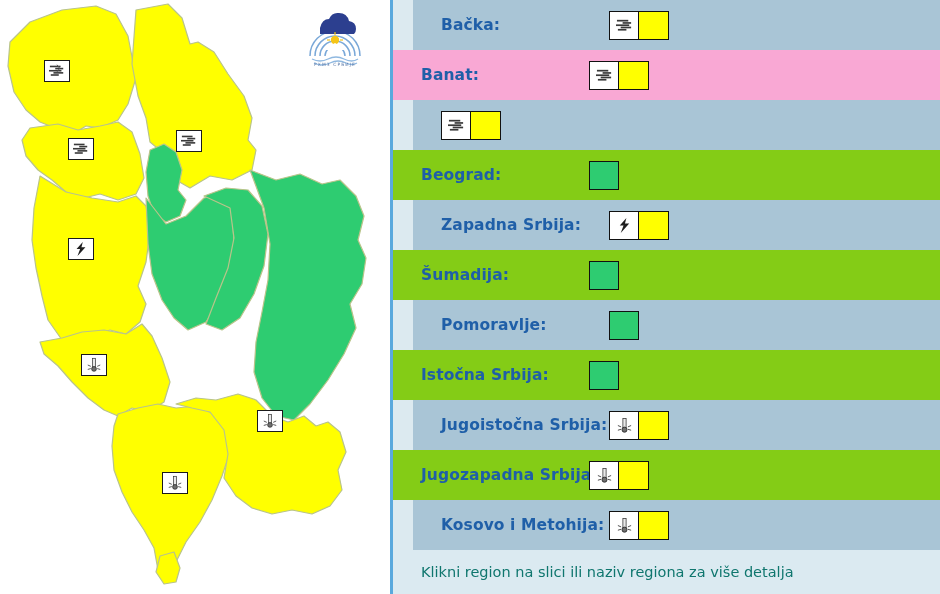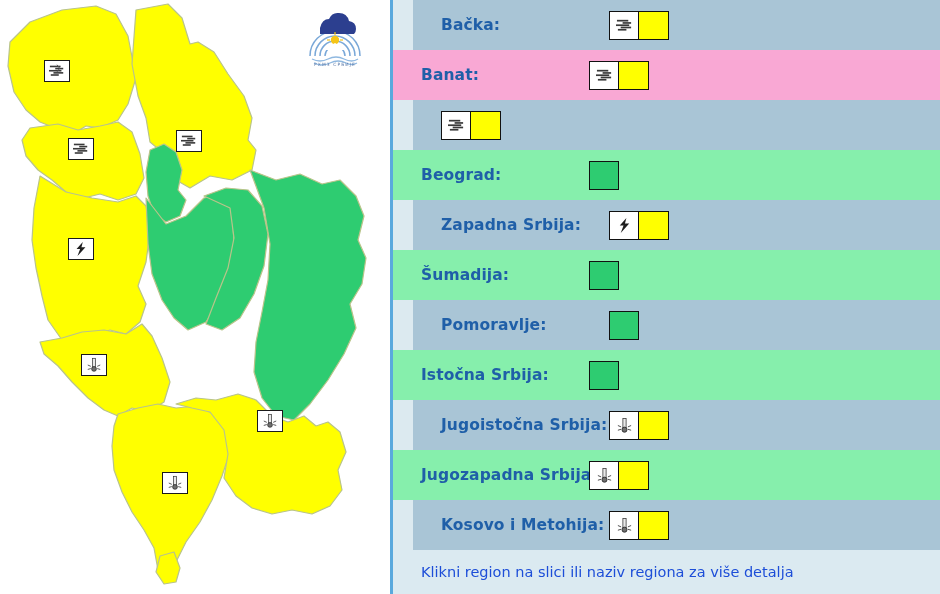--- a/index.html
+++ b/index.html
@@ -32,41 +32,41 @@
   .list-panel{
     position:relative;width:550px;height:594px;flex:0 0 550px;
     border-left:3px solid #5aa9dd;box-sizing:border-box;
     background:#dceaf0;
   }
   .row{
     display:flex;align-items:center;height:50px;box-sizing:border-box;
     padding-left:28px;
   }
   .row.band-a{background:#a9c5d6;margin-left:20px;}
-  .row.band-b{background:#86efac;}
+  .row.band-b{background:#84cc16;}
   .row.band-hl{background:#f9a8d4;}
   .row-label{
     color:#1f5fa8;font-weight:bold;font-size:15.5px;
     width:168px;flex:0 0 168px;letter-spacing:.1px;white-space:nowrap;
   }
   .swatches{display:flex;align-items:center;}
   .sw{
     width:30px;height:29px;box-sizing:border-box;
     border:1.5px solid #111111;display:flex;align-items:center;justify-content:center;
   }
   .sw-icon{background:#ffffff;}
   .sw-yellow{background:#ffff00;border-left:none;}
   .sw-green{background:#2ecc71;}
   .sw svg{display:block;}
 
   .footer-row{
     display:flex;align-items:center;height:44px;background:#dbeaf1;
     padding-left:28px;box-sizing:border-box;
   }
-  .footer-text{color:#1d4ed8;font-size:14.5px;font-weight:normal;}
+  .footer-text{color:#0f766e;font-size:14.5px;font-weight:normal;}
 </style>
 </head>
 <body>
 
 <div class="app">
 
   <div class="map-panel">
 
     <svg class="map-svg" viewBox="0 0 390 594">
       <g stroke="#b9c48a" stroke-width="1.2" stroke-linejoin="round">

